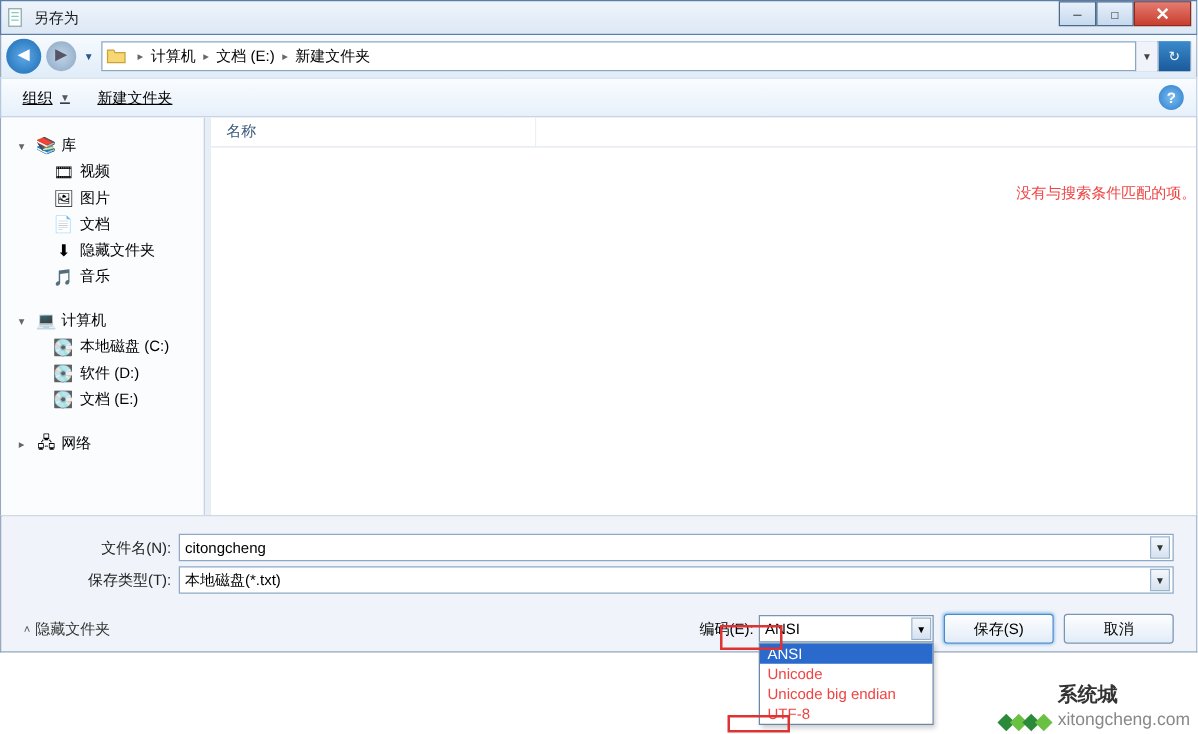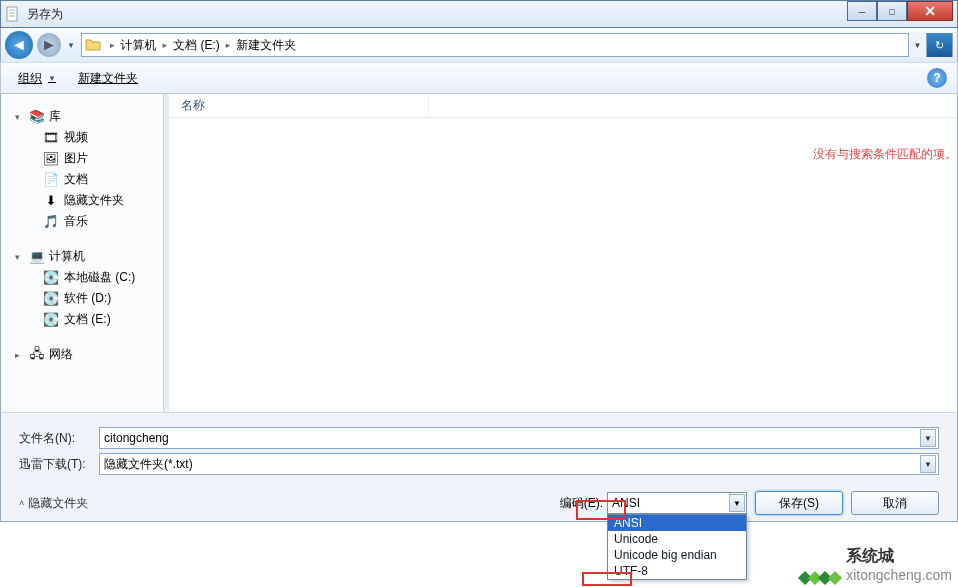--- a/index.html
+++ b/index.html
@@ -47,37 +47,37 @@
 .ticon { width:16px;height:16px;display:inline-flex;align-items:center;justify-content:center;font-size:13px;}
 
 .listpane { flex:1; background:#fff; position:relative; font-size:12px;}
 .list-header { height:24px; border-bottom:1px solid #e2e8f0; display:flex; align-items:center; color:#3a5a7a; }
 .list-col { border-right:1px solid #edf1f6; padding:0 12px; height:100%; display:flex;align-items:center;}
 .list-empty { text-align:right; color:#ef4444; margin-top:28px; }
 
 
 .bottom { border:1px solid #96a9be; border-top:1px solid #d0d8e2; padding: 10px 18px 6px; background: #f0f4fa; }
 .form-row { display:flex; align-items:center; margin:4px 0; font-size:12px;}
-.form-row label { width: 74px; margin-right:6px; color:#222;}
+.form-row label { width: 74px; text-align:right; margin-right:6px; color:#222;margin-left:44px;}
 .form-combo { flex:1; height:22px; border:1px solid #8da8c4; background:#fff; display:flex;align-items:center; padding:0 4px; position:relative; font-size:12px;}
 .form-combo .dd { position:absolute; right:2px; width:16px;height:18px;background:linear-gradient(#f4f8fc,#d6e2f0);border:1px solid #9ab4d0;display:flex;align-items:center;justify-content:center;font-size:8px;color:#333;}
 
 .actions { display:flex; align-items:center; margin-top:16px; font-size:12px;}
 .hide-folders { display:flex;align-items:center;gap:4px;color:#333;}
 .hide-folders .chev { font-size:9px;color:#555;}
 .enc-label { margin-left:auto; margin-right:4px;}
 .btn { width:88px; height:24px; border:1px solid #7a95b2; background:linear-gradient(#fdfeff,#e2ecf7); font-size:12px; margin-left:8px; border-radius:3px;}
 .btn.primary{border-color:#4a8acc; box-shadow:0 0 3px #6aaee8;}
 
 .enc-combo-wrap { position:relative; display:inline-block;}
 .enc-combo { width:140px; height:22px; border:1px solid #7a95b2; background:#fff; display:flex;align-items:center;padding:0 4px;font-size:12px; position:relative;}
 .enc-combo .dd { position:absolute;right:1px;width:16px;height:18px;background:linear-gradient(#f4f8fc,#d6e2f0);border:1px solid #9ab4d0;display:flex;align-items:center;justify-content:center;font-size:8px;}
 
 .dropdown { position:absolute; top:22px; left:0; width:140px; background:#fff; border:1px solid #6a88a8; box-shadow:2px 2px 4px rgba(0,0,0,.2); z-index:10;}
-.dropdown .opt { padding:1px 6px; font-size:12px; color:#0f172a;}
+.dropdown .opt { padding:1px 6px; font-size:12px; color:#ef4444;}
 .dropdown .opt.sel { background:#2a6acc; color:#fff;}
 
 
 .hl { position:absolute; border:2px solid #d33; pointer-events:none; z-index:20;}
 
 
 .watermark { position:absolute; right:6px; bottom:4px; font-size:11px; color:#7a8a9a; display:flex;align-items:flex-end;gap:6px;}
 .watermark .logo { display:flex; gap:0;}
 .watermark .d { width:10px;height:10px; transform:rotate(45deg);}
 .watermark .d1{background:#2a8a3a;} .watermark .d2{background:#6ac040;} .watermark .d3{background:#2a8a3a;} .watermark .d4{background:#6ac040;}
@@ -216,23 +216,23 @@
 
 <div class="bottom">
   <div class="form-row">
     <label>文件名(N):</label>
     <div class="form-combo">
       <span>citongcheng</span>
       <span class="dd">▼</span>
     </div>
   </div>
   <div class="form-row">
-    <label>迅雷下载(T):</label>
+    <label>保存类型(T):</label>
     <div class="form-combo">
-      <span>隐藏文件夹(*.txt)</span>
+      <span>本地磁盘(*.txt)</span>
       <span class="dd">▼</span>
     </div>
   </div>
 
   <div class="actions">
     <div class="hide-folders">
       <span class="chev">˄</span>
       <span>隐藏文件夹</span>
     </div>
     <span class="enc-label">编码(E):</span>

